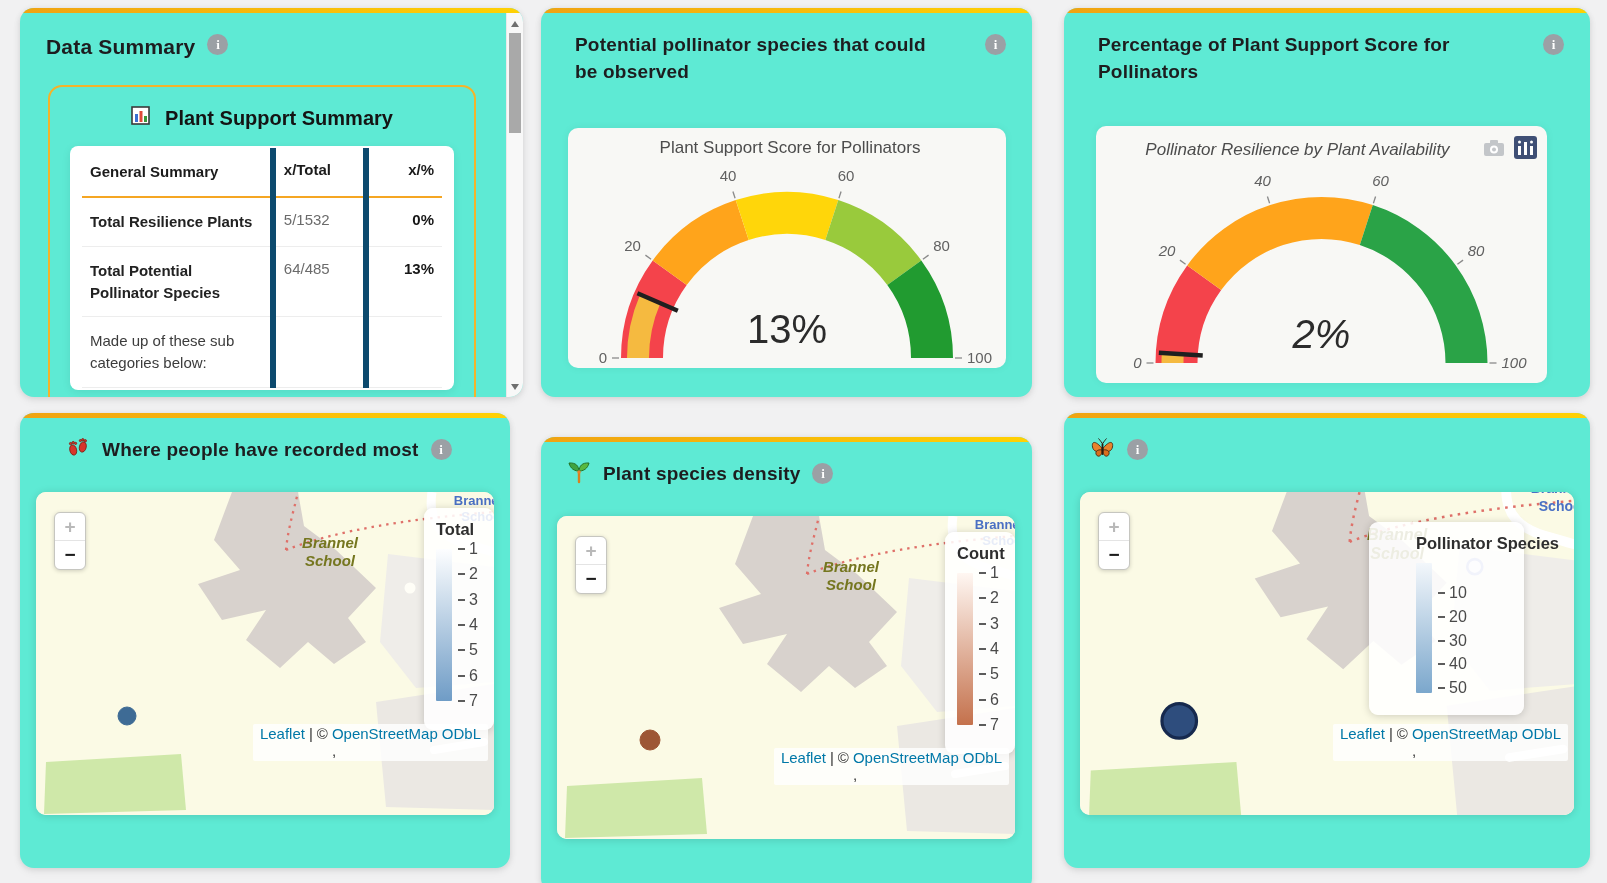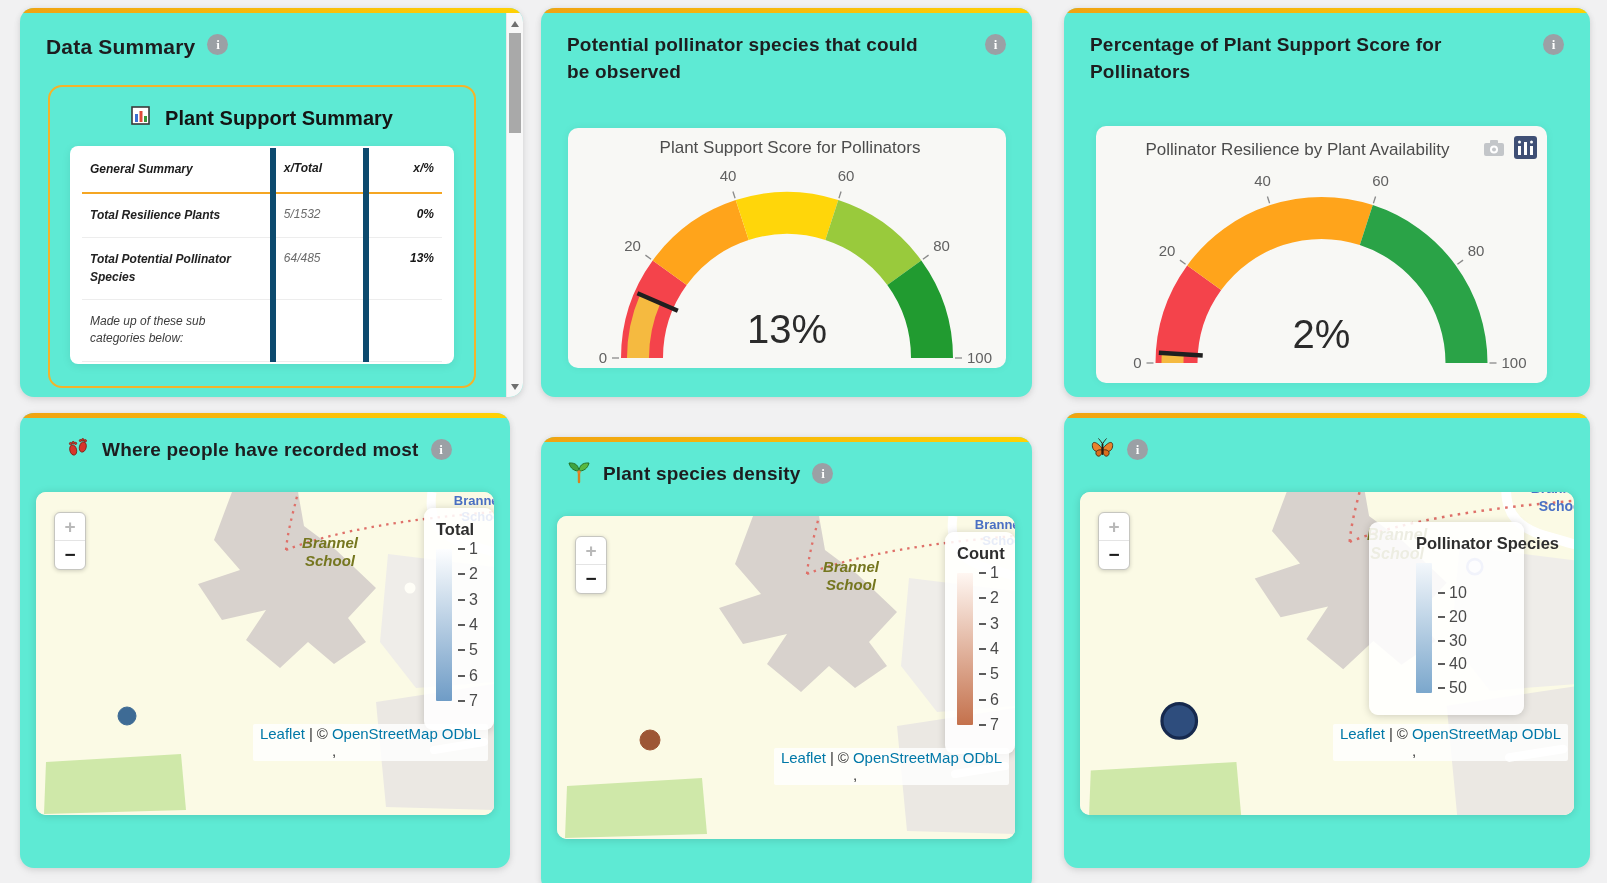--- a/index.html
+++ b/index.html
@@ -14,37 +14,37 @@
   #card-1 { left:20px;  top:8px;   width:503px; height:389px; }
   #card-2 { left:541px; top:8px;   width:491px; height:389px; }
   #card-3 { left:1064px;top:8px;   width:526px; height:389px; }
   #card-4 { left:20px;  top:413px; width:490px; height:455px;padding-left:20px; }
   #card-5 { left:541px; top:413px; width:491px; height:455px;margin-top:24px; }
   #card-6 { left:1064px;top:413px; width:526px; height:455px; }
 
   .card-head { display:flex; align-items:flex-start; gap:12px; padding:24px 26px 0 26px; }
   .card-title { font-size:19px; font-weight:700; line-height:1.4; letter-spacing:.2px; }
   #card-1 .card-title { font-size:21px; }
-  #card-2 .card-title, #card-3 .card-title { max-width:375px; }
+  #card-2 .card-title, #card-3 .card-title { max-width:375px;margin-left:8px; }
   .head-spacer { flex:1; }
   .info { flex:none; width:21px; height:21px; border-radius:50%; background:#9ba0a5; color:#fff;
           display:inline-flex; align-items:center; justify-content:center;
           font-family:"Liberation Serif", serif; font-weight:700; font-size:13px; margin-top:2px; }
   .info::before { content:"i"; }
   .icon-badge { flex:none; margin-top:-1px; }
 
   
   #card-1 .inner { padding-right:17px; }
   .yellow-box { margin:24px 30px 0 28px; border:2px solid #f4b32a; border-radius:14px;
                 padding:16px 20px 22px 20px; }
   .ybox-title { display:flex; align-items:center; justify-content:center; gap:15px;
                 font-size:20px; font-weight:700; color:#141414; padding:4px 0 2px; }
   .table-wrap { margin-top:14px; background:#fff; border-radius:8px;
                 box-shadow:0 2px 10px rgba(0,0,0,.08); padding:2px 12px; }
-  table.summary { width:100%; border-collapse:collapse; font-size:12px;font-style:italic; }
+  table.summary { width:100%; border-collapse:collapse; font-size:15px; }
   table.summary th, table.summary td { padding:13px 8px; text-align:left; vertical-align:top; }
   table.summary th { font-weight:700; color:#1b1b1b; border-bottom:2px solid #f5a623; }
   table.summary td { border-bottom:1px solid #ededed; }
   table.summary td+td, table.summary th+th { border-left:6px solid #0c4a6e; }
   .c-label { width:53%; font-weight:700; color:#222; line-height:1.45; }
   .c-val   { width:26%; color:#6b6b6b; }
   .c-pct   { width:21%; text-align:right !important; font-weight:700; color:#161616; }
   th.c-pct { text-align:right !important; }
   tr.subrow td { font-weight:400; color:#3c3c3c; line-height:1.45; }
 
@@ -56,21 +56,21 @@
   .tri-up { width:0; height:0; border-left:4px solid transparent; border-right:4px solid transparent;
             border-bottom:6px solid #6f6f6f; }
   .tri-down { width:0; height:0; border-left:4px solid transparent; border-right:4px solid transparent;
             border-top:6px solid #6f6f6f; }
   .sb-thumb { position:absolute; left:2px; right:2px; top:20px; height:100px; background:#a9a9a9; }
 
   
   .plotbox { position:absolute; background:#f8f8f5; border-radius:10px;
              box-shadow:0 0 8px rgba(0,0,0,.06); }
   #card-2 .plotbox { left:27px; top:120px; width:438px; height:240px; }
-  #card-3 .plotbox { left:32px; top:118px; width:451px; height:257px; }
+  #card-3 .plotbox { left:32px; top:118px; width:451px; height:257px;font-style:italic; }
   .plot-title-row { display:flex; align-items:center; padding:10px 10px 0 16px; }
   .plot-title { flex:1; text-align:center; font-size:17px; color:#4c4c4c;
                 white-space:nowrap; overflow:hidden; }
   .modebar { display:flex; gap:9px; align-items:center; flex:none; }
   svg.gauge { display:block; font-family:"Liberation Sans", sans-serif; }
 
   
   .mapbox { position:absolute; left:16px; top:79px; width:458px; height:323px; border-radius:10px;
             overflow:hidden; box-shadow:0 1px 8px rgba(0,0,0,.14); background:#fbfae5; }
   #card-6 .mapbox { width:494px; }

